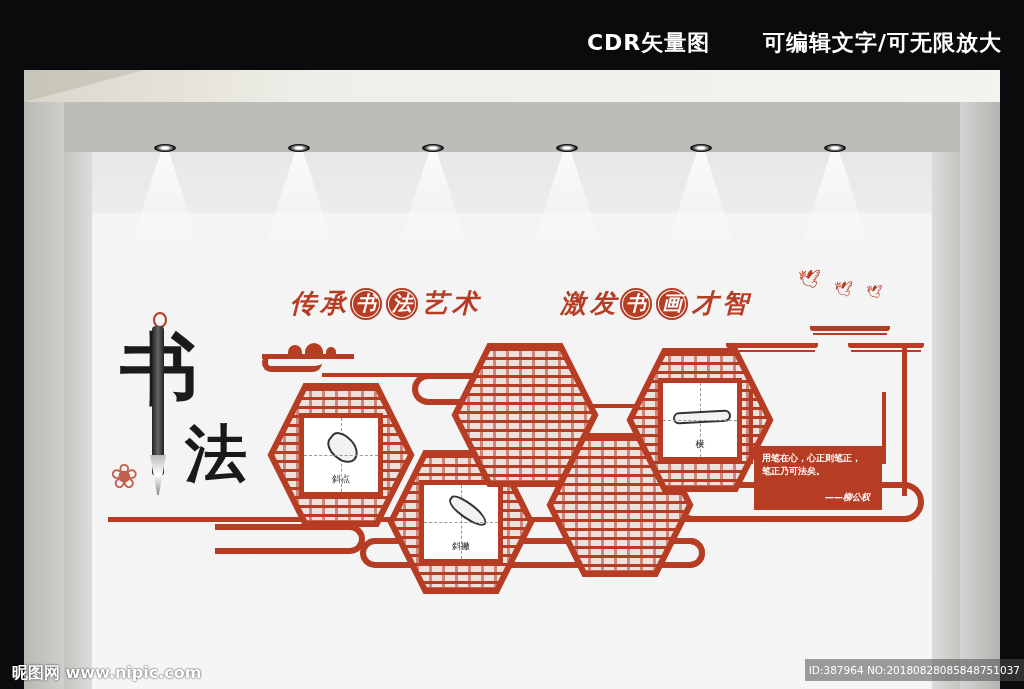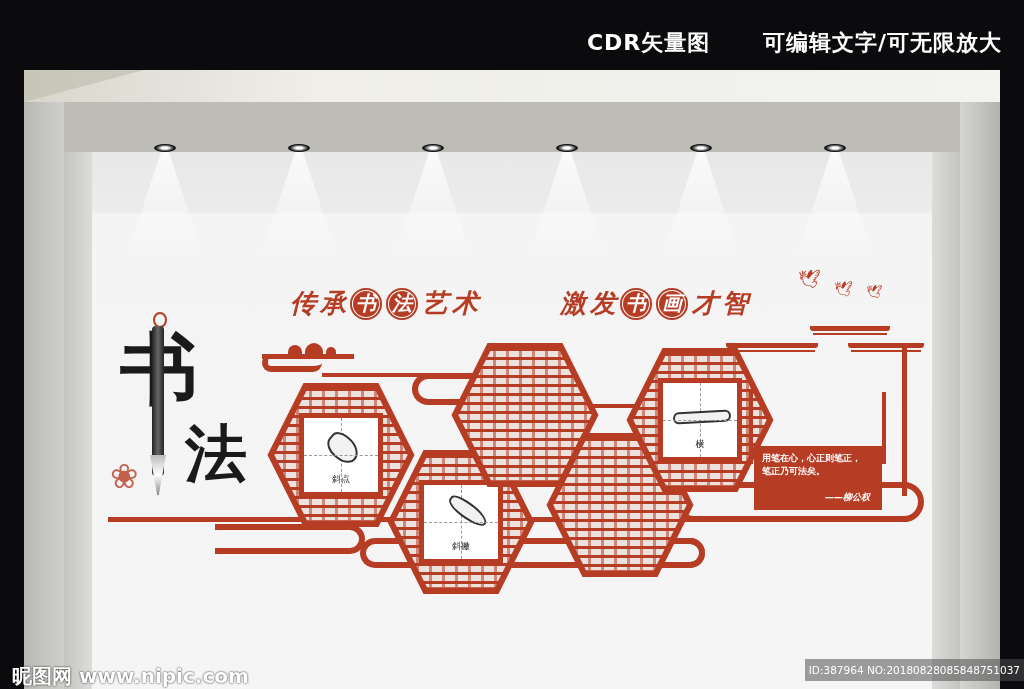--- a/index.html
+++ b/index.html
@@ -34,21 +34,21 @@
   .quote{position:absolute;left:732px;top:398px;width:130px;height:64px;background:#b63c24;color:#fff;font-size:9px;font-weight:bold;line-height:13px;padding:6px 8px;box-sizing:border-box;margin-top:48px;}
   .quote .author{position:absolute;right:12px;bottom:6px;font-style:italic;}
   .scroll-rod{position:absolute;top:392px;width:4px;height:72px;background:#b63c24;}
   .eave{position:absolute;height:5px;background:#b63c24;border-radius:0 0 3px 3px;}
   .eave::after{content:"";position:absolute;left:3px;right:3px;top:7px;height:2px;background:#b63c24;}
   .calli{position:absolute;font-family:"DejaVu Serif",serif;font-weight:bold;color:#1a1a1a;}
   .brush{position:absolute;left:152px;top:326px;width:12px;height:150px;background:linear-gradient(90deg,#222,#666,#222);border-radius:4px;}
   .brush-tip{position:absolute;left:150px;top:455px;width:16px;height:40px;background:linear-gradient(180deg,#bbb,#fff,#888);clip-path:polygon(0 0,100% 0,55% 100%,45% 100%);}
   .brush-loop{position:absolute;left:153px;top:312px;width:10px;height:12px;border:2px solid #b63c24;border-radius:50%;}
   .bird{position:absolute;color:#b63c24;font-size:18px;}
-  .wm-left{position:absolute;left:12px;top:663px;color:#fff;font-size:20px;font-weight:bold;text-shadow:0 0 2px #000;}
+  .wm-left{position:absolute;left:12px;top:663px;color:#fff;font-size:16px;font-weight:bold;text-shadow:0 0 2px #000;}
   .wm-right{position:absolute;right:0;top:659px;height:22px;padding:0 4px;background:rgba(80,80,80,.55);color:#fff;font-size:10.5px;line-height:22px;}
 </style>
 </head>
 <body>
 
 <div class="banner">
   <div class="banner-text">
     <span>CDR矢量图</span>
     <span>可编辑文字/可无限放大</span>
   </div>

